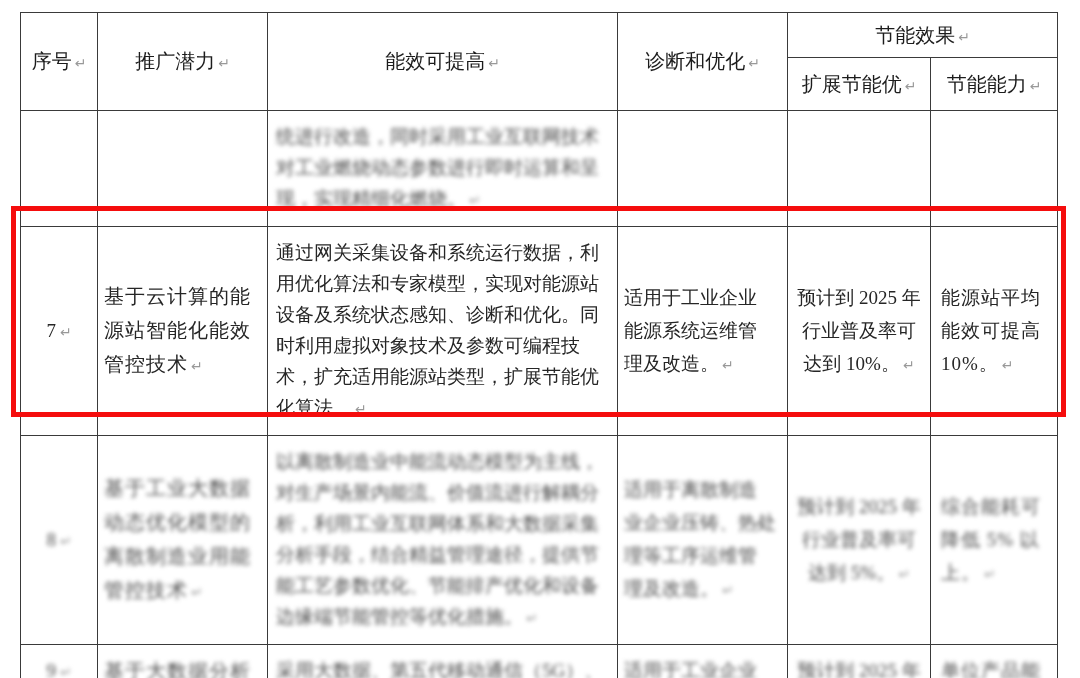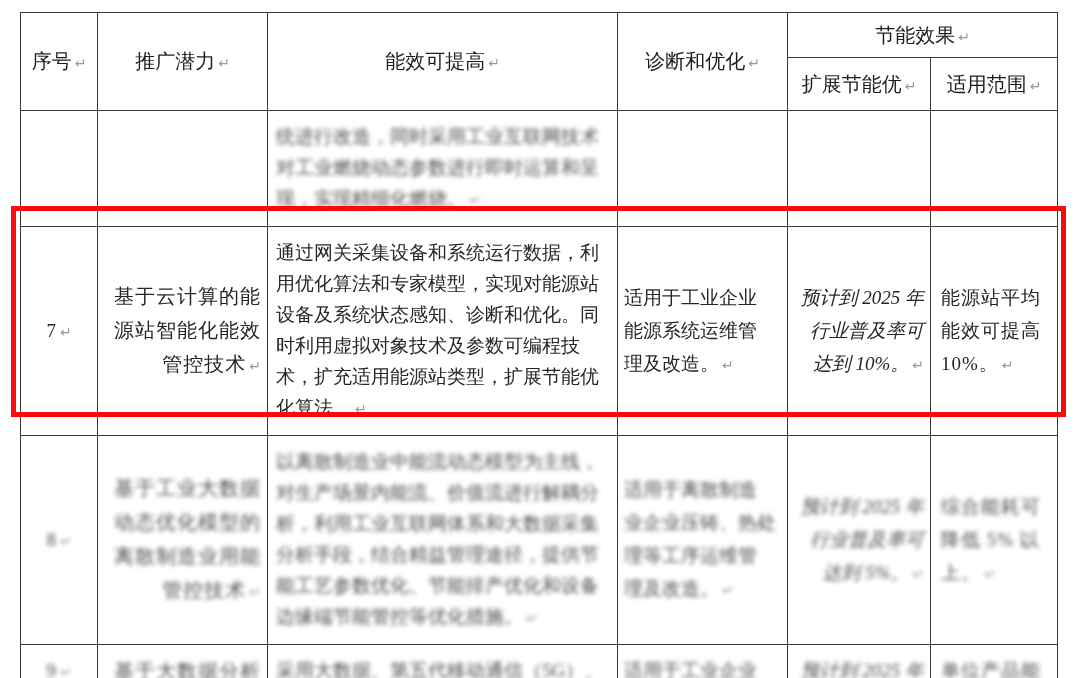--- a/index.html
+++ b/index.html
@@ -36,24 +36,24 @@
   tr.hrow1 { height: 45px; }
   tr.hrow2 { height: 53px; }
   tr.r-partial { height: 101px; }
   tr.r7 { height: 202px; }
   tr.r8 { height: 199px; }
   tr.r9 { height: 44px; }
 
   .txt { white-space: pre-line; }
 
   td.seq { text-align: center; letter-spacing: 1px; }
-  td.name { padding: 0 6px; line-height: 34px; font-size: 20px; letter-spacing: 1px; text-align: right; }
+  td.name { padding: 0 6px; line-height: 34px; font-size: 20px; letter-spacing: 1px; text-align: left; }
   td.brief { padding: 10px 8px; line-height: 31px; letter-spacing: 0px; text-align: left; }
   td.scope { padding: 0 6px; line-height: 33px; letter-spacing: 0px; text-align: left; margin-left: 32px; }
-  td.pot   { padding: 0 6px; line-height: 33px; letter-spacing: 0px; text-align: right; font-style: italic; }
+  td.pot   { padding: 0 6px; line-height: 33px; letter-spacing: 0px; text-align: center; }
   td.cap   { padding: 0 10px; line-height: 33px; letter-spacing: 1px; text-align: left; }
 
   
   .rm {
     color: #999999;
     font-size: 14px;
     margin-left: 3px;
     font-family: "DejaVu Sans", sans-serif;
     letter-spacing: 0;
   }
@@ -103,21 +103,21 @@
       </th>
       <th colspan="2">
         <span class="txt">节能效果</span><span class="rm">↵</span>
       </th>
     </tr>
     <tr class="hrow2">
       <th>
         <span class="txt">扩展节能优</span><span class="rm">↵</span>
       </th>
       <th>
-        <span class="txt">适用范围</span><span class="rm">↵</span>
+        <span class="txt">节能能力</span><span class="rm">↵</span>
       </th>
     </tr>
 
     <tr class="r-partial blur">
       <td class="seq"></td>
       <td class="name"></td>
       <td class="brief">
         <span class="txt">统进行改造，同时采用工业互联网技术
 对工业燃烧动态参数进行即时运算和呈
 现，实现精细化燃烧。</span><span class="rm">↵</span>

